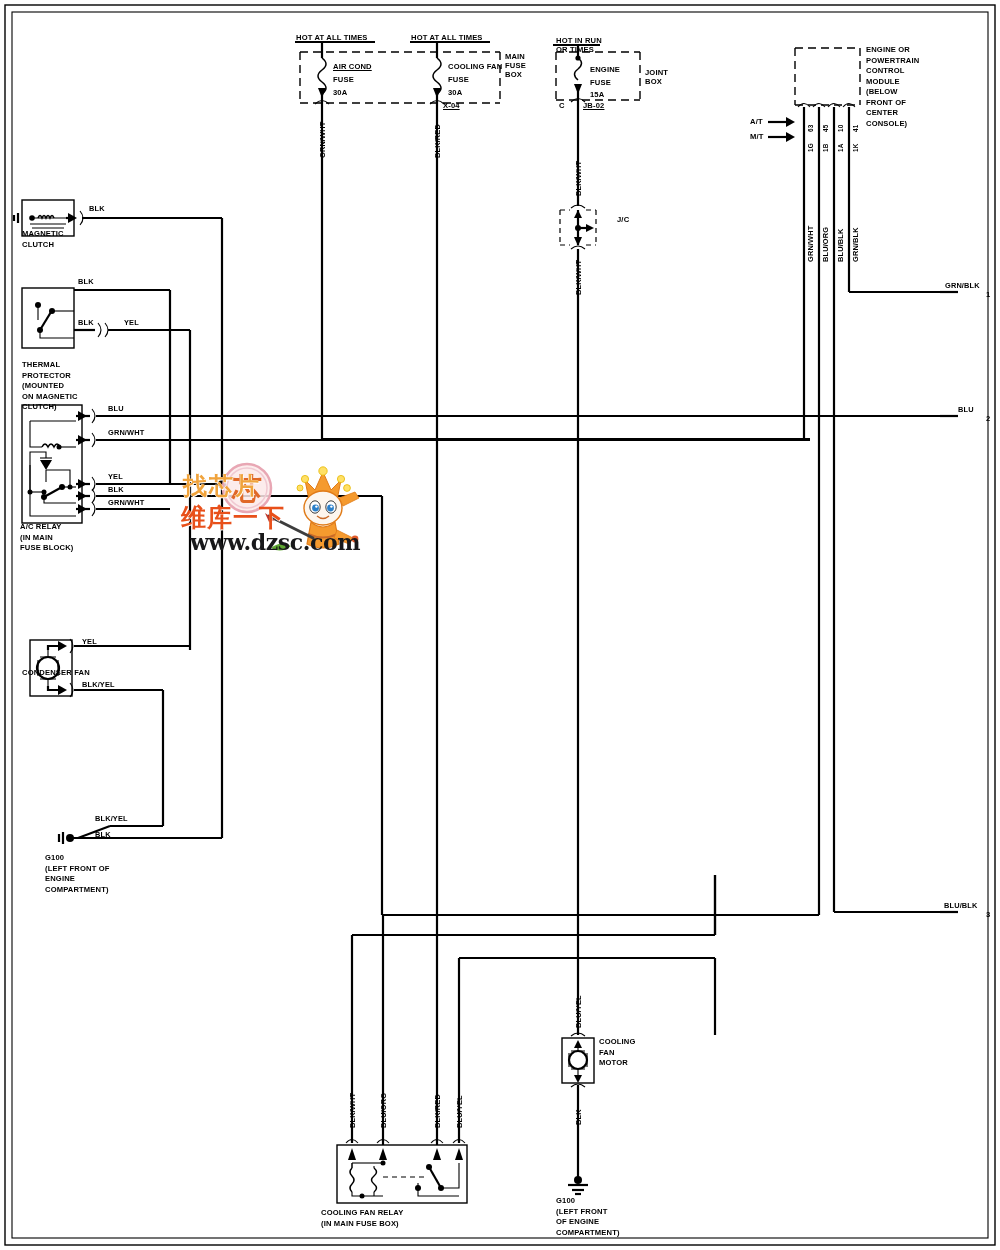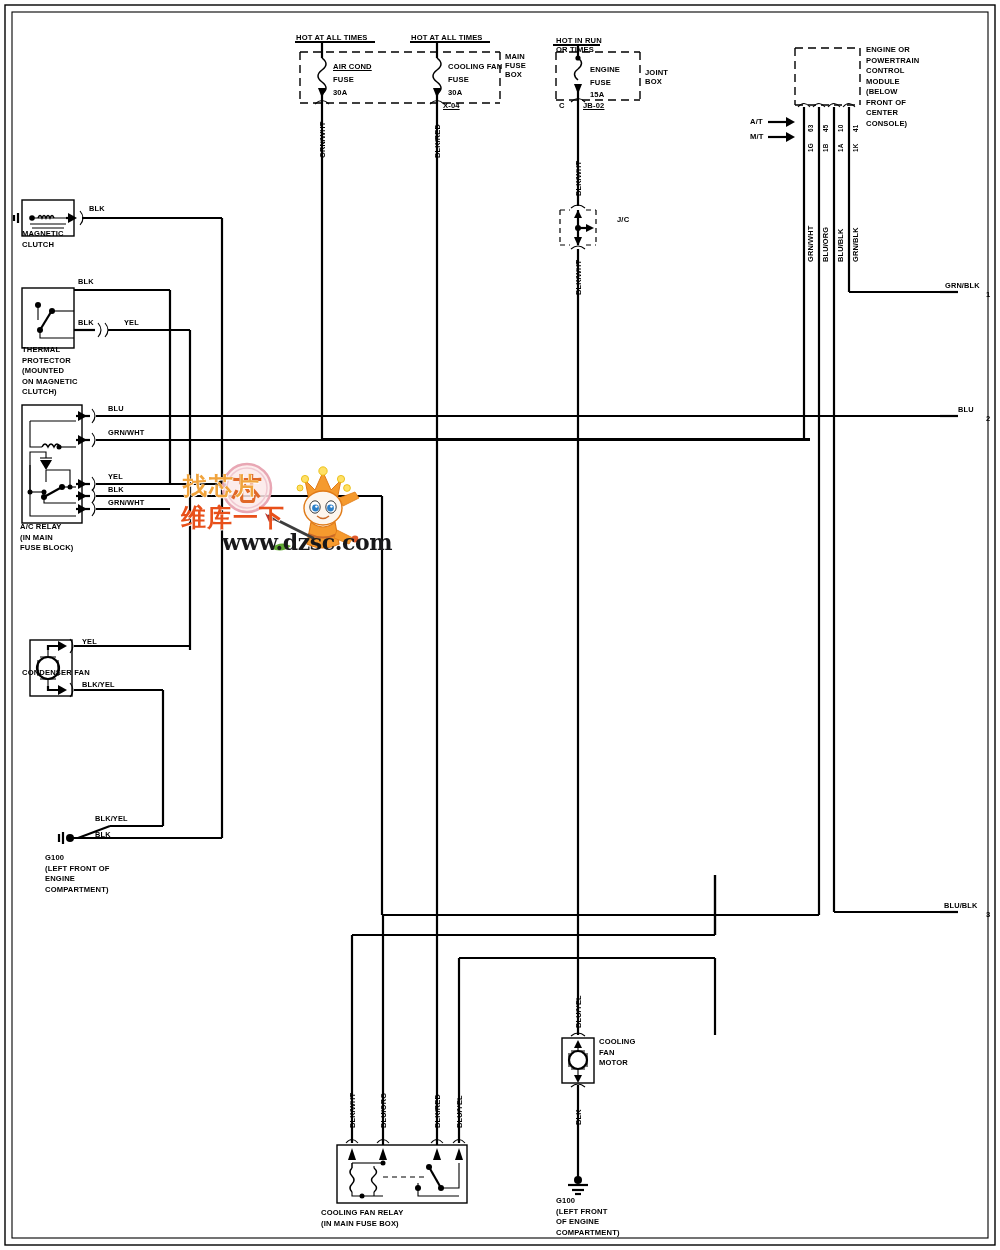--- a/index.html
+++ b/index.html
@@ -63,21 +63,20 @@
   }
   .wm-url {
     position: absolute;
     left: 15px;
     top: 67px;
     font-family: "DejaVu Serif", serif;
     font-weight: bold;
     font-size: 22px;
     color: #18181a;
     letter-spacing: -0.4px;
-    padding-left: 32px;
   }
   .wm-find {
     position: absolute;
     left: 8px;
     top: 8px;
     font-family: "DejaVu Sans", sans-serif;
     font-weight: bold;
     font-size: 24px;
     color: #F0A33C;
     letter-spacing: 2px;
@@ -456,21 +455,21 @@
   <div class="lbl vert wirelbl" style="left:574px; top:295px;">BLK/WHT</div>
   <div class="lbl" style="left:602px; top:215px;margin-left:15px;">J/C</div>
 
   <div class="lbl wirelbl" style="left:89px; top:204px;">BLK</div>
   <div class="lbl" style="left:22px; top:229px; white-space:pre; line-height:10.5px;">MAGNETIC
 CLUTCH</div>
 
   <div class="lbl wirelbl" style="left:78px; top:277px;">BLK</div>
   <div class="lbl wirelbl" style="left:78px; top:318px;">BLK</div>
   <div class="lbl wirelbl" style="left:124px; top:318px;">YEL</div>
-  <div class="lbl" style="left:22px; top:345px; white-space:pre; line-height:10.5px;">THERMAL
+  <div class="lbl" style="left:22px; top:360px; white-space:pre; line-height:10.5px;">THERMAL
 PROTECTOR
 (MOUNTED
 ON MAGNETIC
 CLUTCH)</div>
 
   <div class="lbl wirelbl" style="left:108px; top:404px;">BLU</div>
   <div class="lbl wirelbl" style="left:108px; top:428px;">GRN/WHT</div>
   <div class="lbl wirelbl" style="left:108px; top:472px;">YEL</div>
   <div class="lbl wirelbl" style="left:108px; top:485px;">BLK</div>
   <div class="lbl wirelbl" style="left:108px; top:498px;">GRN/WHT</div>

